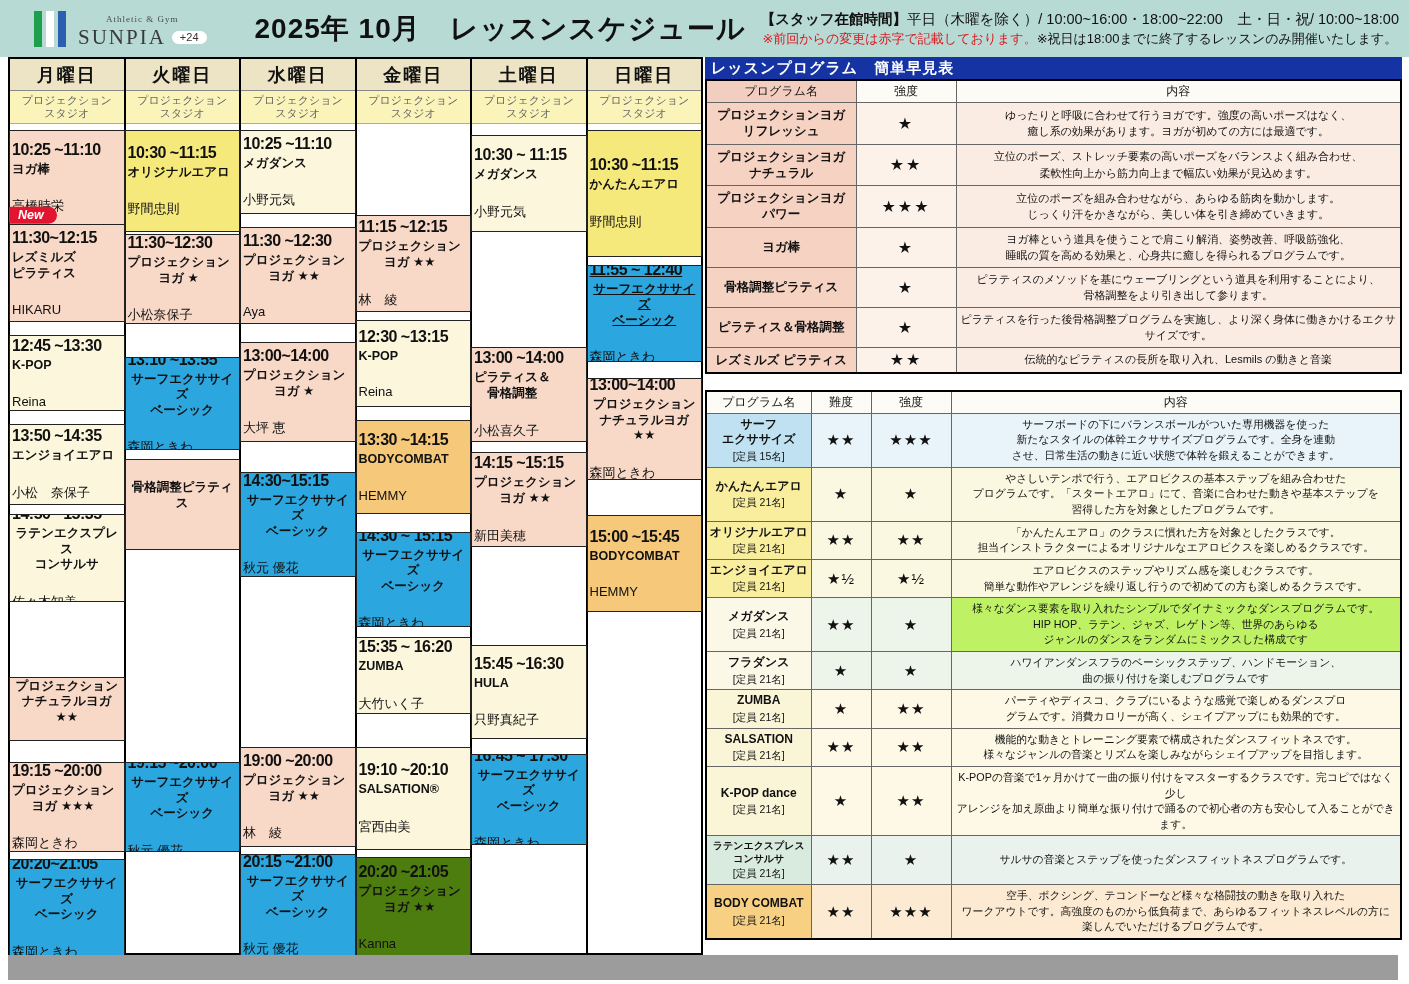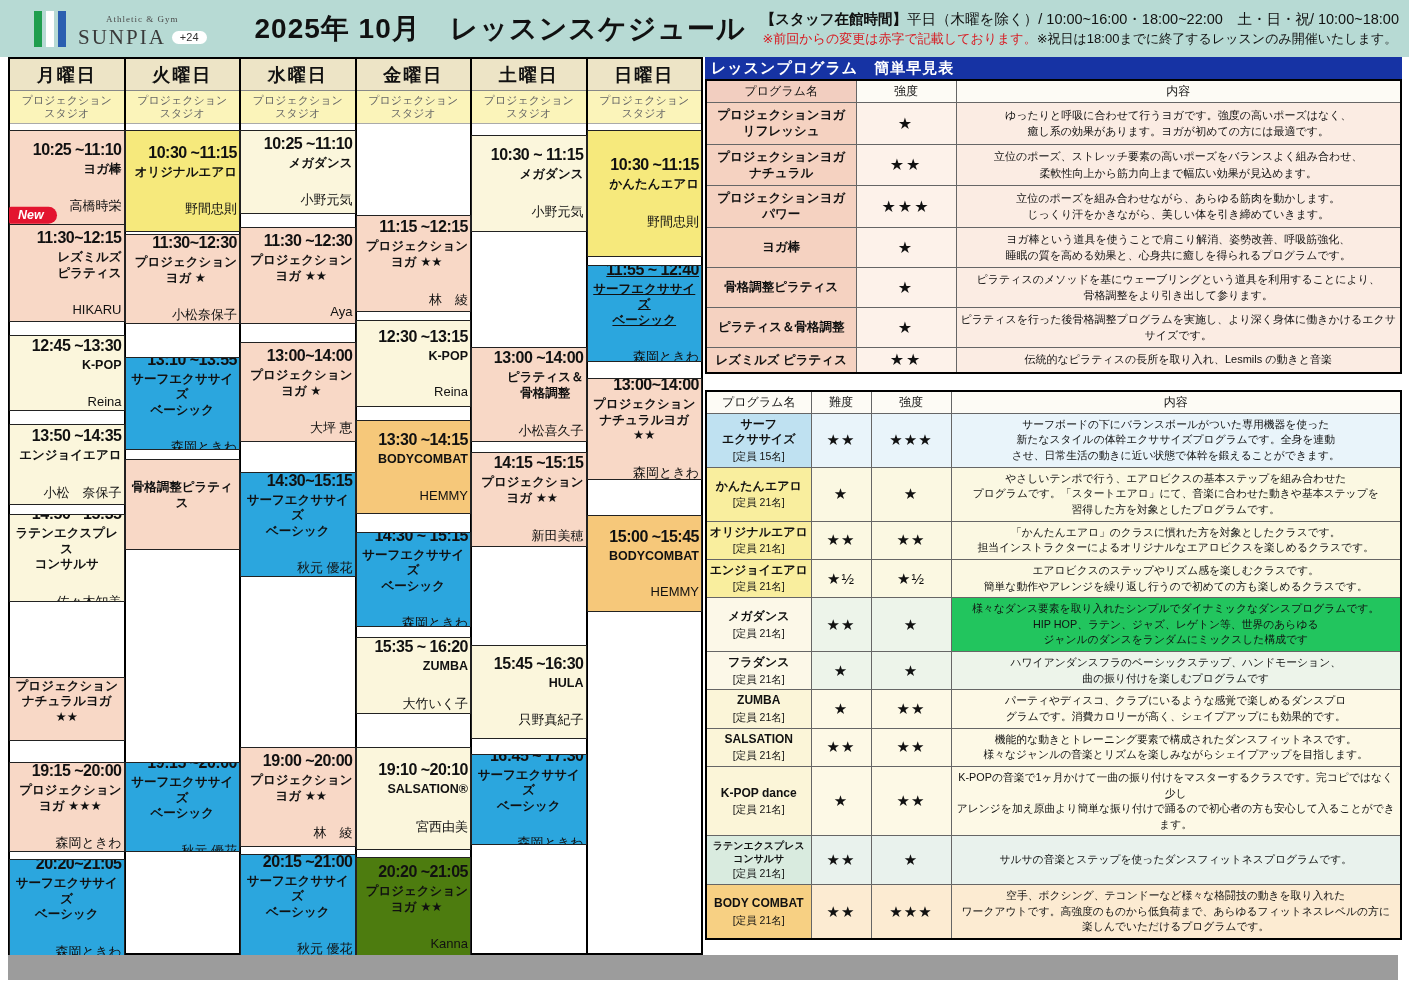--- a/index.html
+++ b/index.html
@@ -24,21 +24,21 @@
   .staff-line2{font-size:13px;white-space:nowrap}
   .red{color:#d81920}
 
   
   .schedule{position:absolute;top:57px;left:8px;width:695px;height:898px;border:2px solid #000;background:#fff;display:flex}
   .day-col{flex:1;border-right:2px solid #000;display:flex;flex-direction:column;min-width:0}
   .day-col:last-child{border-right:none}
   .day-head{height:32px;background:#ede4c6;border-bottom:1px solid #888;display:flex;align-items:center;justify-content:center;font-size:18px;font-weight:bold;letter-spacing:2px}
   .day-sub{height:33px;background:#fbf4ba;border-bottom:1px solid #aaa;display:flex;align-items:center;justify-content:center;font-size:11px;color:#666;text-align:center;white-space:pre-line;line-height:1.15}
   .day-body{position:relative;flex:1}
-  .lesson{position:absolute;left:-1px;right:-1px;border:1px solid #222;display:flex;flex-direction:column;align-items:flex-end;justify-content:center;text-align:center;padding:2px;overflow:hidden}
+  .lesson{position:absolute;left:-1px;right:-1px;border:1px solid #222;display:flex;flex-direction:column;align-items:flex-start;justify-content:center;text-align:center;padding:2px;overflow:hidden}
   .lesson-time{font-size:16px;font-weight:bold;letter-spacing:-0.5px;white-space:nowrap}
   .lesson-name{font-size:12.5px;font-weight:bold;white-space:pre-line;line-height:1.25;margin-top:3px}
   .lesson-instructor{font-size:13px;margin-top:20px;white-space:pre}
   .new-badge{position:absolute;top:-1px;left:-1px;background:#e3142f;color:#fff;font-weight:bold;font-style:italic;font-size:12.5px;padding:0 13px 1px 9px;border-radius:2px 10px 10px 2px;transform:translateY(-100%);line-height:1.3}
   .lesson.has-badge{overflow:visible}
 
   
   .web-box{position:absolute;left:467px;top:791px;width:226px;height:103px;background:#fff;border:2px solid #000;border-right:none;display:flex;flex-direction:column;align-items:center;justify-content:center;z-index:3;line-height:1.6}
   .web-l1{font-size:15px}
   .web-l2{font-size:15px}
@@ -436,21 +436,21 @@
           <td class="t2-name" style="background: rgb(249, 238, 158);">エンジョイエアロ<span class="cap">[定員 21名]</span></td>
           <td class="t2-diff" style="background: rgb(251, 248, 226);">★½</td>
           <td class="t2-int" style="background: rgb(251, 248, 226);">★½</td>
           <td class="t2-desc" style="background: rgb(251, 248, 226);">エアロビクスのステップやリズム感を楽しむクラスです。
 簡単な動作やアレンジを繰り返し行うので初めての方も楽しめるクラスです。</td>
         </tr>
         <tr>
           <td class="t2-name" style="background: rgb(252, 248, 232);">メガダンス<span class="cap">[定員 21名]</span></td>
           <td class="t2-diff" style="background: rgb(237, 244, 234);">★★</td>
           <td class="t2-int" style="background: rgb(237, 244, 234);">★</td>
-          <td class="t2-desc" style="background: #22c55e;">様々なダンス要素を取り入れたシンプルでダイナミックなダンスプログラムです。
+          <td class="t2-desc" style="background: #bef264;">様々なダンス要素を取り入れたシンプルでダイナミックなダンスプログラムです。
 HIP HOP、ラテン、ジャズ、レゲトン等、世界のあらゆる
 ジャンルのダンスをランダムにミックスした構成です</td>
         </tr>
         <tr>
           <td class="t2-name" style="background: rgb(252, 248, 232);">フラダンス<span class="cap">[定員 21名]</span></td>
           <td class="t2-diff" style="background: rgb(237, 244, 234);">★</td>
           <td class="t2-int" style="background: rgb(237, 244, 234);">★</td>
           <td class="t2-desc" style="background: rgb(237, 244, 234);">ハワイアンダンスフラのベーシックステップ、ハンドモーション、
 曲の振り付けを楽しむプログラムです</td>
         </tr>

